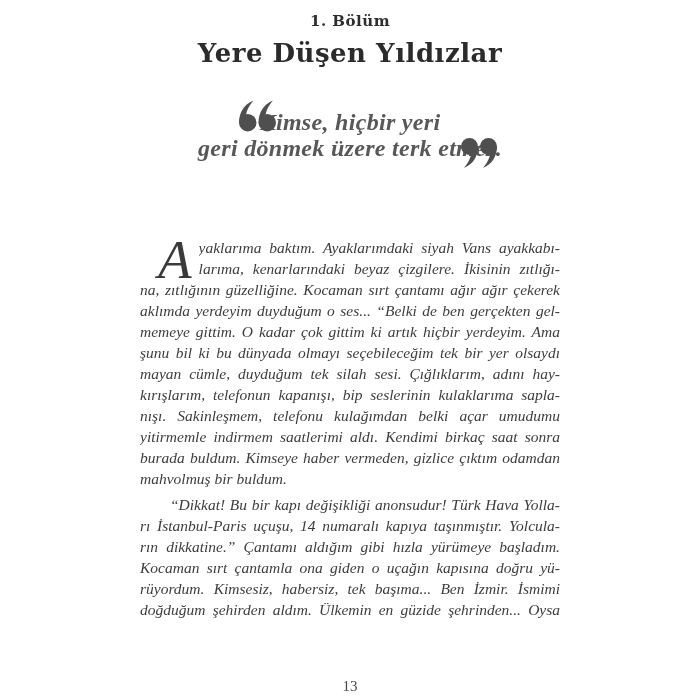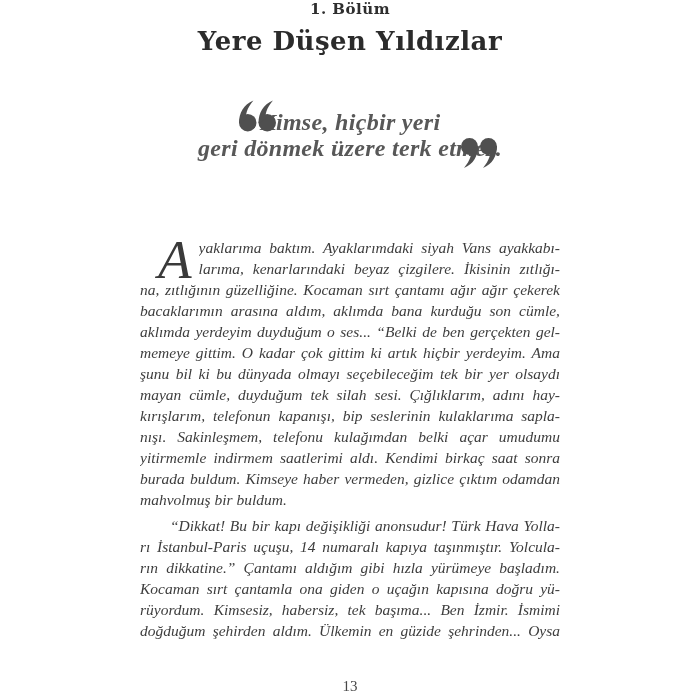--- a/index.html
+++ b/index.html
@@ -2,21 +2,21 @@
 <html><head>
 <meta charset="utf-8">
 <style>
   html,body{margin:0;padding:0;}
   body{background:#fff;}
   .page{
     position:relative;width:700px;height:700px;background:#ffffff;
     font-family:"Liberation Serif","DejaVu Serif",serif;overflow:hidden;
   }
   
-  .heading{position:absolute;top:0;left:0;width:100%;text-align:center;color:#2e2e2e;}
+  .heading{position:absolute;top:12px;left:0;width:100%;text-align:center;color:#2e2e2e;}
   .chapter-label{
     font-family:"DejaVu Serif","Liberation Serif",serif;
     font-weight:700;font-size:15px;line-height:19px;letter-spacing:.5px;
   }
   .chapter-title{
     margin:8px;font-family:"DejaVu Serif","Liberation Serif",serif;
     font-weight:700;font-size:26px;line-height:29px;letter-spacing:.5px;color:#2b2b2b;
   }
   
   .epigraph{
@@ -82,21 +82,20 @@
       </g>
     </svg>
   </div>
 
   <div class="body-text">
     <div class="para1">
       <span class="dropcap">A</span>
       <div class="text-line">yaklarıma baktım. Ayaklarımdaki siyah Vans ayakkabı-</div>
       <div class="text-line">larıma, kenarlarındaki beyaz çizgilere. İkisinin zıtlığı-</div>
       <div class="text-line">na, zıtlığının güzelliğine. Kocaman sırt çantamı ağır ağır çekerek</div>
-      <div class="text-line">bacaklarımın arasına aldım, aklımda bana kurduğu son cümle,</div>
       <div class="text-line">aklımda yerdeyim duyduğum o ses... “Belki de ben gerçekten gel-</div>
       <div class="text-line">memeye gittim. O kadar çok gittim ki artık hiçbir yerdeyim. Ama</div>
       <div class="text-line">şunu bil ki bu dünyada olmayı seçebileceğim tek bir yer olsaydı</div>
       <div class="text-line">mayan cümle, duyduğum tek silah sesi. Çığlıklarım, adını hay-</div>
       <div class="text-line">kırışlarım, telefonun kapanışı, bip seslerinin kulaklarıma sapla-</div>
       <div class="text-line">nışı. Sakinleşmem, telefonu kulağımdan belki açar umudumu</div>
       <div class="text-line">yitirmemle indirmem saatlerimi aldı. Kendimi birkaç saat sonra</div>
       <div class="text-line">burada buldum. Kimseye haber vermeden, gizlice çıktım odamdan</div>
       <div class="text-line p-last">mahvolmuş bir buldum.</div>
     </div>

